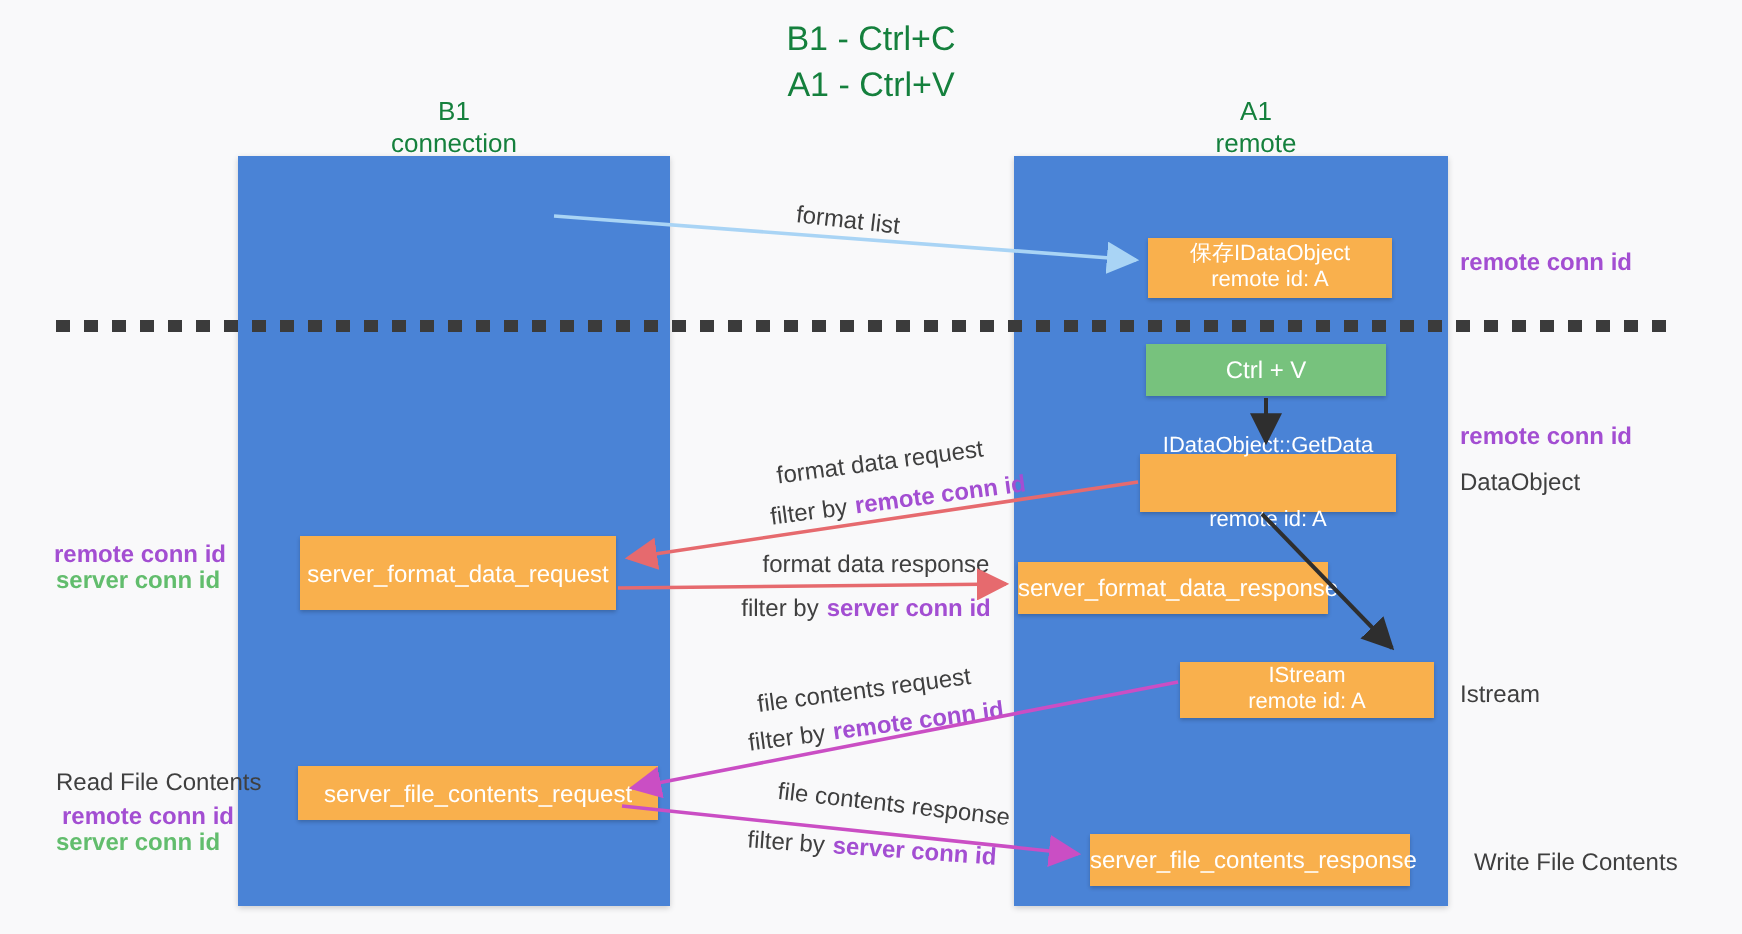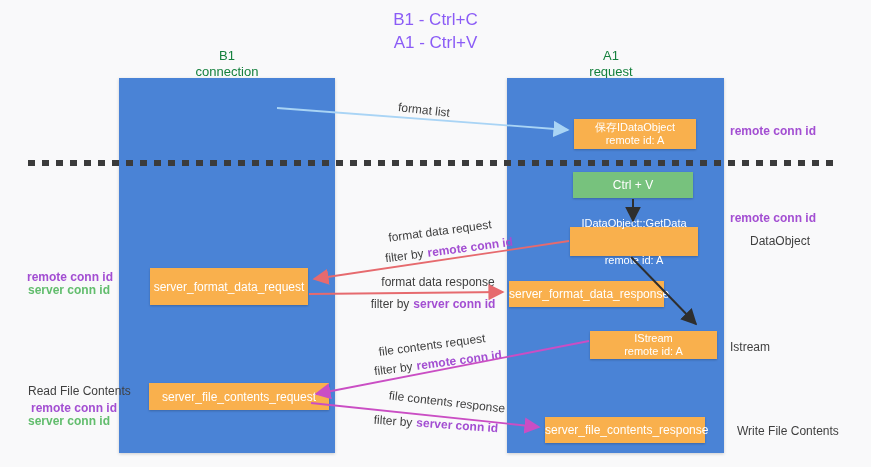--- a/index.html
+++ b/index.html
@@ -15,28 +15,28 @@
     --text-dark:#3f3f3f;
   }
   *{margin:0;padding:0;box-sizing:border-box;}
   body{background:#e8e8e8;font-family:"Liberation Sans",sans-serif;}
   .canvas{
     position:relative;width:871px;height:467px;background:#f9f9fa;
     overflow:hidden;color:var(--text-dark);
   }
   .title{
     position:absolute;left:0;top:8px;width:871px;text-align:center;
-    font-size:17px;line-height:1.38;color:#8b5cf6;
+    font-size:17px;line-height:1.38;color:#15803d;
   }
   .lane-header{
     position:absolute;top:48px;width:216px;text-align:center;
     font-size:13px;line-height:1.22;color:#15803d;
   }
   .lane-header.left{left:119px;}
-  .lane-header.right{left:503px;}
+  .lane-header.right{left:520px;}
   .lane{
     position:absolute;top:78px;height:375px;background:var(--column-blue);
     box-shadow:0 1px 3px rgba(0,0,0,.18);
   }
   .lane.left{left:119px;width:216px;}
   .lane.right{left:507px;width:217px;}
   .divider{
     position:absolute;left:28px;top:160px;width:806px;height:6px;
     background:repeating-linear-gradient(90deg,#3b3b3b 0 7px,transparent 7px 14px);
   }
@@ -90,21 +90,21 @@
     <div>B1 - Ctrl+C</div>
     <div>A1 - Ctrl+V</div>
   </div>
 
   <div class="lane-header left">
     <div>B1</div>
     <div>connection</div>
   </div>
   <div class="lane-header right">
     <div>A1</div>
-    <div>request</div>
+    <div>remote</div>
   </div>
 
   <div class="lane left"></div>
   <div class="lane right"></div>
 
   <div class="divider"></div>
 
 
   <div class="box orange b-save">
     <div class="l">保存IDataObject</div>
@@ -124,21 +124,21 @@
   <div class="box orange b-istream">
     <div class="l">IStream</div>
     <div class="l">remote id: A</div>
   </div>
 
   <div class="box orange one b-file-req">server_file_contents_request</div>
   <div class="box orange one b-file-res">server_file_contents_response</div>
 
   <div class="side purple" style="left:730px;top:124px;">remote conn id</div>
   <div class="side purple" style="left:730px;top:211px;">remote conn id</div>
-  <div class="side dark" style="left:730px;top:234px;margin-left:20px;">DataObject</div>
+  <div class="side dark" style="left:730px;top:234px;">DataObject</div>
   <div class="side dark" style="left:730px;top:340px;">Istream</div>
   <div class="side dark" style="left:737px;top:424px;">Write File Contents</div>
 
   <div class="side purple" style="left:27px;top:270px;">remote conn id</div>
   <div class="side greentxt" style="left:28px;top:283px;">server conn id</div>
   <div class="side dark" style="left:28px;top:384px;">Read File Contents</div>
   <div class="side purple" style="left:31px;top:401px;">remote conn id</div>
   <div class="side greentxt" style="left:28px;top:414px;">server conn id</div>
 
   <div class="flow r-pos" style="left:424px;top:110px;">format list</div>

